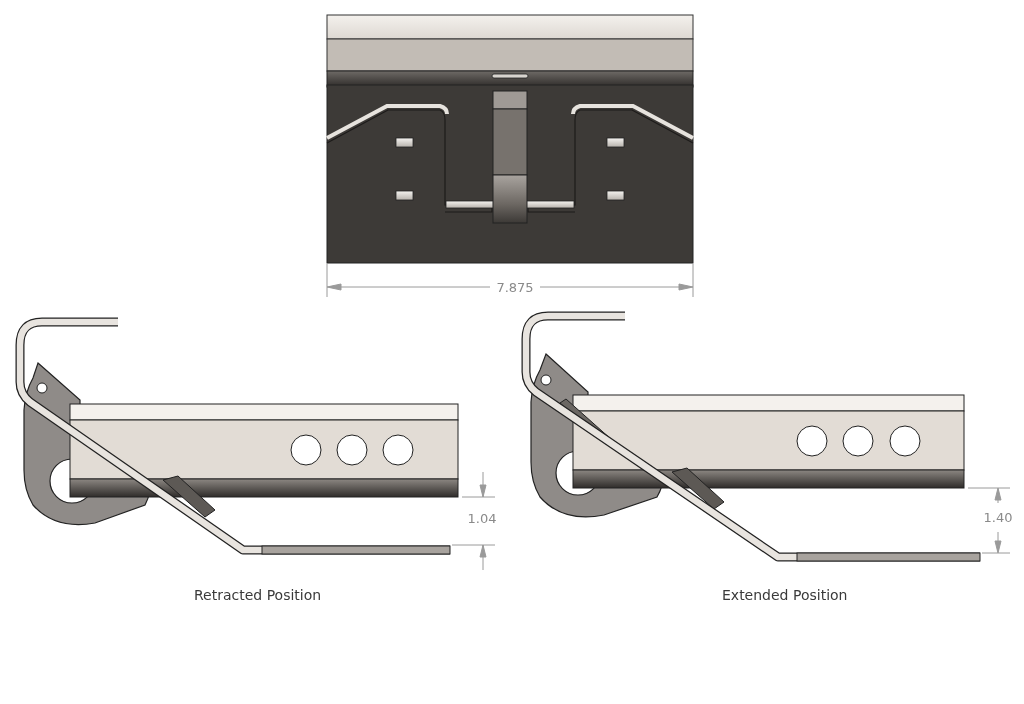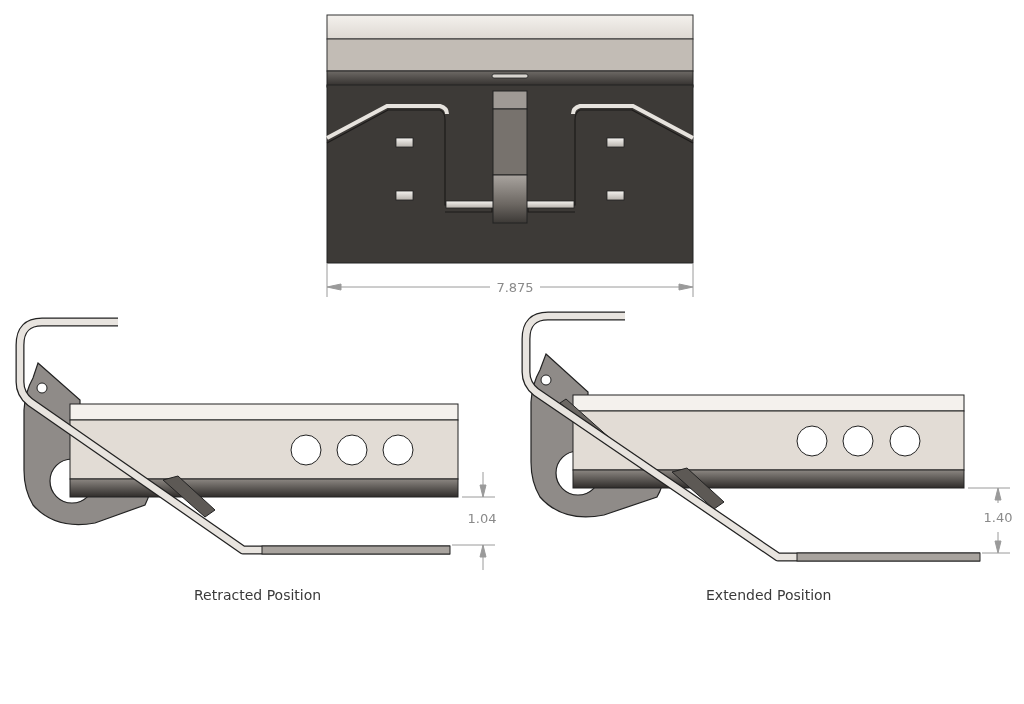--- a/index.html
+++ b/index.html
@@ -122,13 +122,13 @@
       <line x1="998" y1="490" x2="998" y2="503"></line>
       <polygon points="998,488 995,500 1001,500" fill="#9a9a9a"></polygon>
       <line x1="998" y1="532" x2="998" y2="551"></line>
       <polygon points="998,553 995,541 1001,541" fill="#9a9a9a"></polygon>
     </g>
     <text class="dim-text" x="998" y="522" text-anchor="middle">1.40</text>
   </g>
 </svg>
 
 <div class="caption" style="left:194px; top:587px;">Retracted Position</div>
-<div class="caption" style="left:706px; top:587px;">Extended Position</div>
+<div class="caption" style="left:722px; top:587px;">Extended Position</div>
 
 </body></html>

